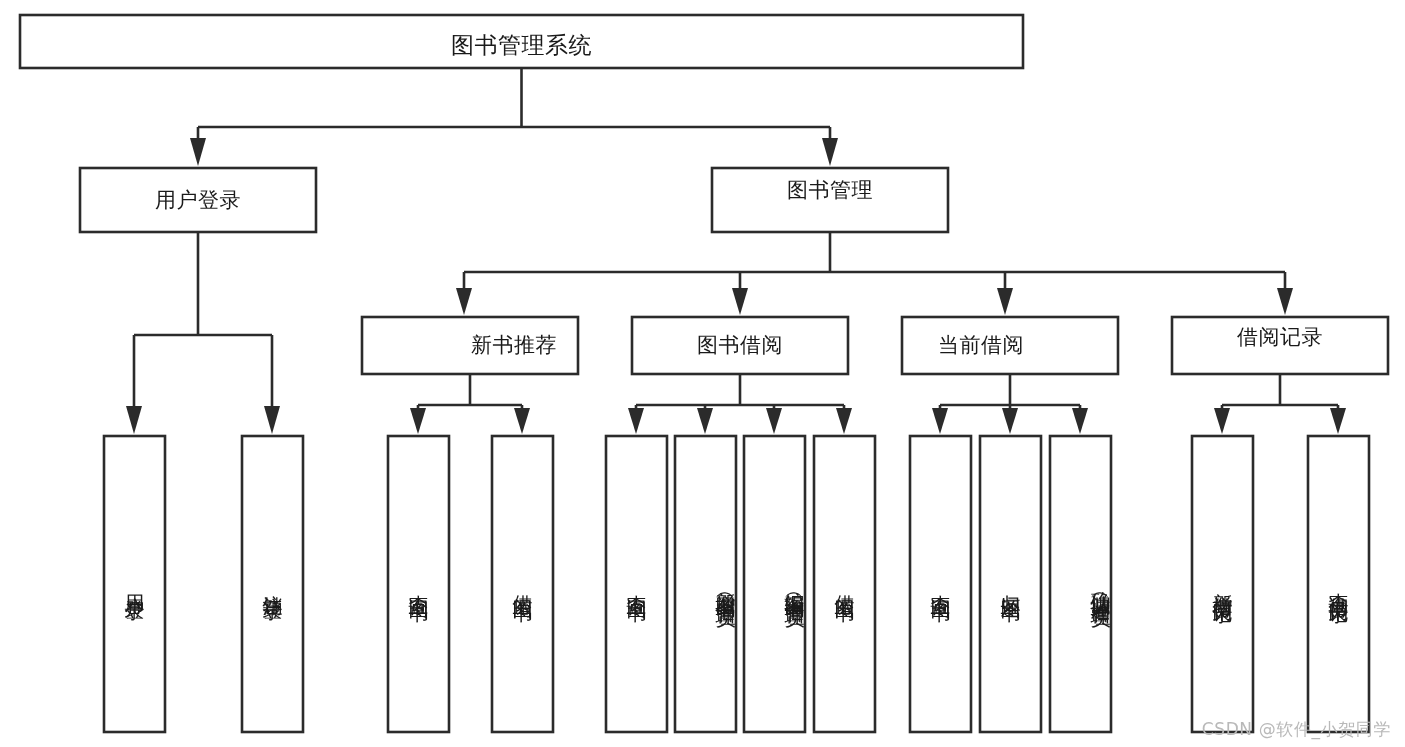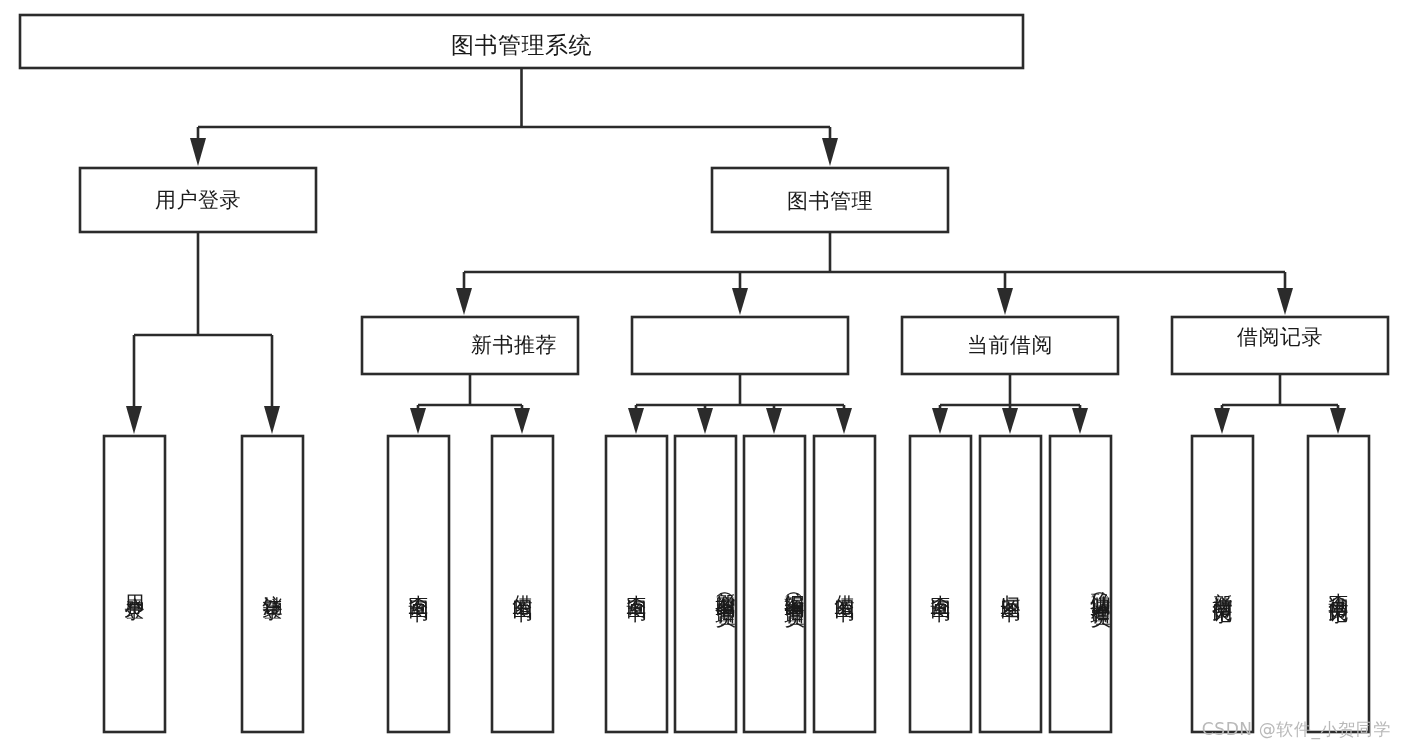--- a/index.html
+++ b/index.html
@@ -168,26 +168,27 @@
     <rect class="node-box" x="1050" y="436" width="61" height="296"></rect>
 
     <rect class="node-box" x="1192" y="436" width="61" height="296"></rect>
     <rect class="node-box" x="1308" y="436" width="61" height="296"></rect>
   </svg>
 
   <div class="node-label" style="left:20px; top:15px; width:1003px; height:61px; font-size:23px;">图书管理系统</div>
 
   <div class="node-label" style="left:80px; top:168px; width:236px; height:64px;">用户登录</div>
 
-  <div class="node-label" style="left:712px; top:167px; width:236px; height:68px;">图书管理</div>
+  <div class="node-label" style="left:712px; top:156px; width:236px; height:68px;">图书管理</div>
 
   <div class="node-label" style="left:362px; top:317px; width:216px; height:57px;margin-left:44px;">新书推荐</div>
 
-
-  <div class="node-label" style="left:902px; top:317px; width:216px; height:57px;text-align:right;">当前借阅</div>
+  <div class="node-label" style="left:632px; top:317px; width:216px; height:57px;">图书借阅</div>
+
+  <div class="node-label" style="left:873px; top:317px; width:216px; height:57px;text-align:right;">当前借阅</div>
 
   <div class="node-label" style="left:1172px; top:317px; width:216px; height:41px;">借阅记录</div>
 
   <div class="node-label vertical" style="left:104px; top:436px; width:61px; height:296px;">用户登录</div>
   <div class="node-label vertical" style="left:242px; top:436px; width:61px; height:296px;">注销登录</div>
 
   <div class="node-label vertical" style="left:388px; top:436px; width:61px; height:296px;">查询图书</div>
   <div class="node-label vertical" style="left:492px; top:436px; width:61px; height:296px;">借阅图书</div>
 
   <div class="node-label vertical" style="left:606px; top:436px; width:61px; height:296px;">查询图书</div>

